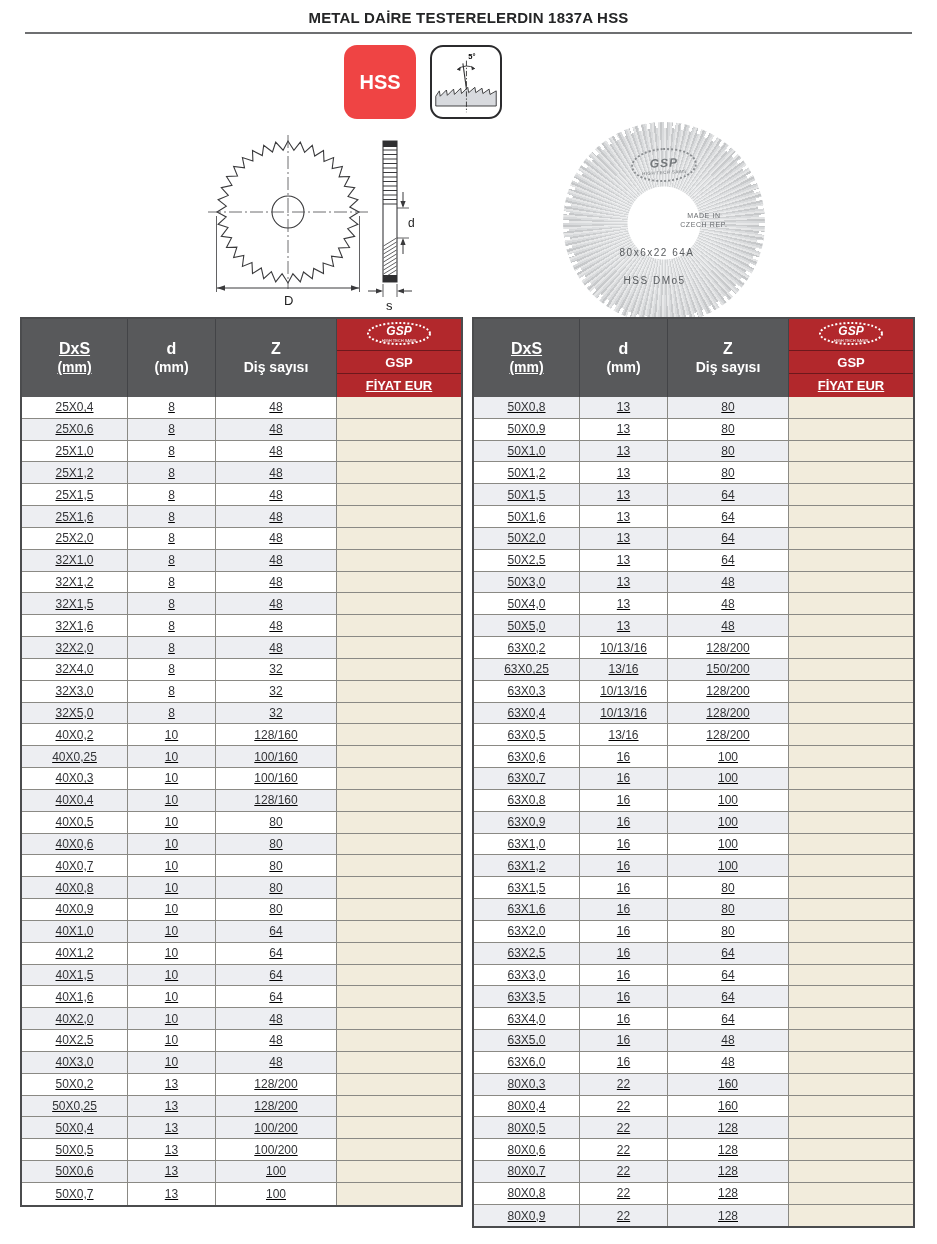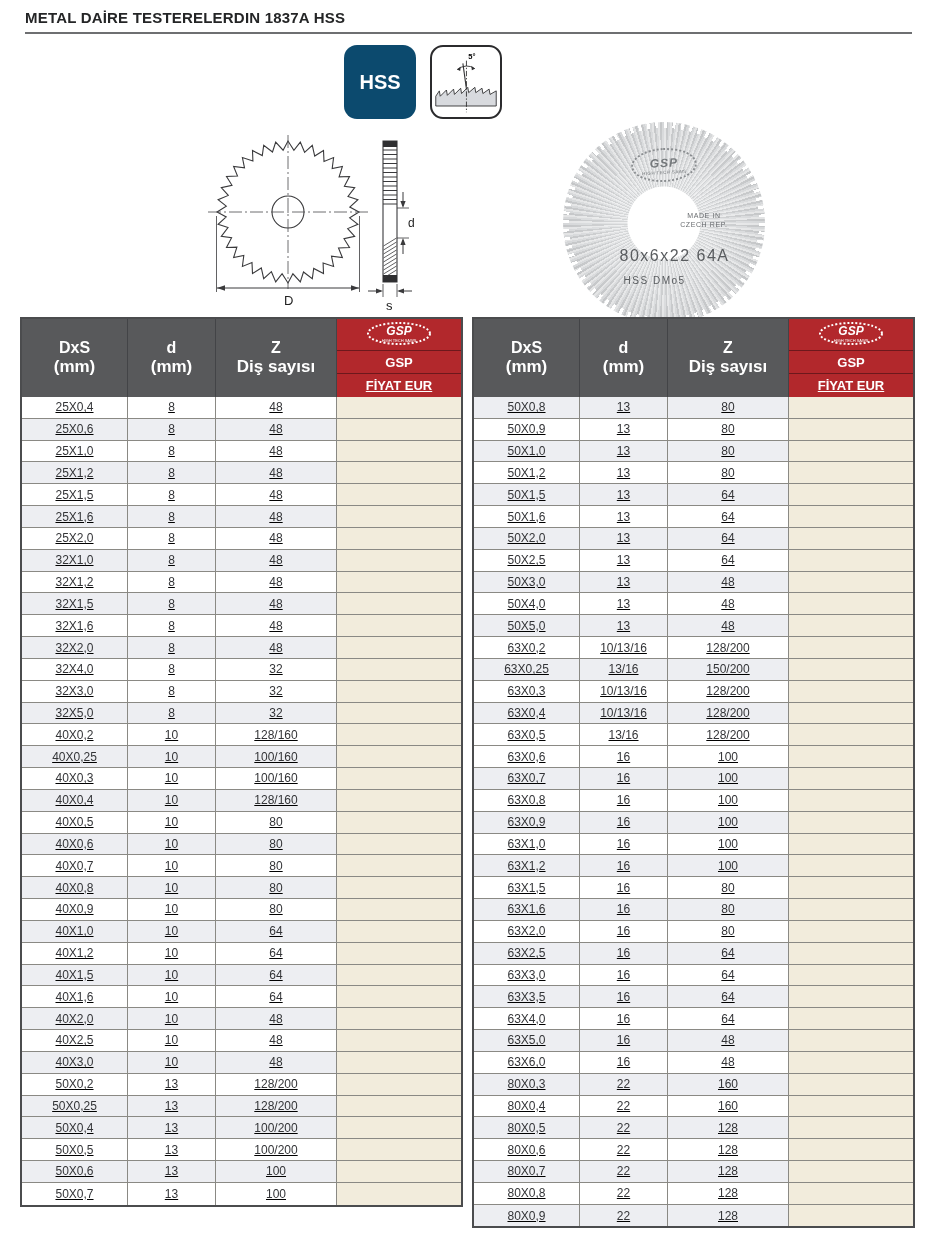--- a/index.html
+++ b/index.html
@@ -1,26 +1,26 @@
 <!DOCTYPE html>
 <html><head>
 <meta charset="utf-8">
 <style>
   html,body{margin:0;padding:0;background:#fff;}
   body{width:937px;height:1244px;position:relative;font-family:"Liberation Sans","DejaVu Sans",sans-serif;overflow:hidden;}
 
   
-  .page-header{position:absolute;left:25px;right:25px;top:9px;display:flex;justify-content:flex-start;align-items:baseline;}
+  .page-header{position:absolute;left:25px;right:25px;top:9px;display:flex;justify-content:center;align-items:baseline;}
   .page-title,.page-title-right{font-size:15px;font-weight:700;color:#242526;letter-spacing:.2px;}
   .header-rule{position:absolute;left:25px;width:887px;top:32px;height:2px;background:#6e6f71;}
 
   
   .badges{position:absolute;left:344px;top:45px;display:flex;gap:14px;}
   .badge{width:72px;height:74px;border-radius:13px;display:flex;flex-direction:column;align-items:center;justify-content:center;box-sizing:border-box;}
-  .badge-hss{background:#0c4a6e;color:#fff;font-size:20px;font-weight:700;}
+  .badge-hss{background:#ef4444;color:#fff;font-size:20px;font-weight:700;}
   .badge-din{background:#C3C4C6;color:#3a3b3d;font-size:16px;font-weight:700;line-height:1.15;}
   .badge-angle{background:#fff;border:2px solid #2b2b2d;}
   .badge-angle svg{width:64px;height:66px;}
 
   
   .tech-drawing{position:absolute;left:140px;top:134px;width:290px;height:178px;}
   .tech-drawing line,.tech-drawing path,.tech-drawing rect,.tech-drawing circle,.tech-drawing polyline{vector-effect:non-scaling-stroke;}
   #hatch-h line{stroke:#3a3a3c;stroke-width:1;}
   #hatch-d line{stroke:#3a3a3c;stroke-width:.8;}
   .tech-drawing text{font-family:"Liberation Sans",sans-serif;fill:#222;}
@@ -35,34 +35,34 @@
   .photo::before{content:"";position:absolute;inset:-4px;border-radius:50%;
     background:repeating-conic-gradient(#ffffff 0 1.7deg, transparent 1.7deg 5deg);
     -webkit-mask:radial-gradient(circle, transparent 0 95px, #000 95px);
             mask:radial-gradient(circle, transparent 0 95px, #000 95px);}
   .photo-logo{position:absolute;left:50%;top:13%;transform:translateX(-50%) rotate(-3deg);
     border:2px dotted #8a8d90;border-radius:50%;width:62px;height:30px;
     display:flex;flex-direction:column;align-items:center;justify-content:center;color:#75797c;}
   .photo-logo .main{font-style:italic;font-weight:700;font-size:12px;letter-spacing:1px;}
   .photo-logo .sub{font-size:4.5px;letter-spacing:.4px;}
   .photo-made-in{position:absolute;left:58%;top:44%;font-size:7px;color:#696c6f;letter-spacing:.6px;text-align:center;line-height:1.35;}
-  .photo-marking1{position:absolute;left:28%;top:62%;font-size:16px;color:#595c5f;letter-spacing:1.5px;}
+  .photo-marking1{position:absolute;left:28%;top:62%;font-size:10px;color:#595c5f;letter-spacing:1.5px;}
   .photo-marking2{position:absolute;left:30%;top:70%;font-size:10px;color:#595c5f;letter-spacing:1.5px;margin-top:12px;}
 
   
   .price-table{position:absolute;top:317px;width:443px;box-sizing:border-box;border:2px solid #4b4c4e;background:#fff;}
   .table-left{left:20px;}
   .table-right{left:472px;}
   .thead{display:flex;height:78px;background:#58595B;}
   .th{display:flex;flex-direction:column;justify-content:center;align-items:center;color:#fff;border-right:1px solid #434447;box-sizing:border-box;}
-  .col-dxs{width:106px;}
+  .col-dxs{width:106px;text-decoration:underline;}
   .col-d{width:88px;}
   .col-z{width:121px;}
   .th-main{font-size:16px;font-weight:700;line-height:1.15;}
-  .th-sub{font-size:17px;font-weight:700;line-height:1.2;}
+  .th-sub{font-size:14px;font-weight:700;line-height:1.2;}
   .th-price{flex:1;display:flex;flex-direction:column;background:#B2282C;color:#fff;}
   .logo-row{height:31px;display:flex;align-items:center;justify-content:center;border-bottom:1px solid #6d181c;}
   .brand-row{height:22px;display:flex;align-items:center;justify-content:center;font-size:13px;font-weight:700;border-bottom:1px solid #6d181c;}
   .fiyat-row{flex:1;display:flex;align-items:center;justify-content:center;font-size:13px;font-weight:700;text-decoration:underline;}
   .gsp-logo-svg{width:72px;height:27px;}
   .gsp-logo-svg text{fill:#fff;font-family:"Liberation Sans",sans-serif;}
 
   .tbody{display:block;text-decoration:underline;}
   .row{display:flex;height:21.84px;box-sizing:border-box;}
   .cell{display:flex;align-items:center;justify-content:center;font-size:12px;color:#333437;

